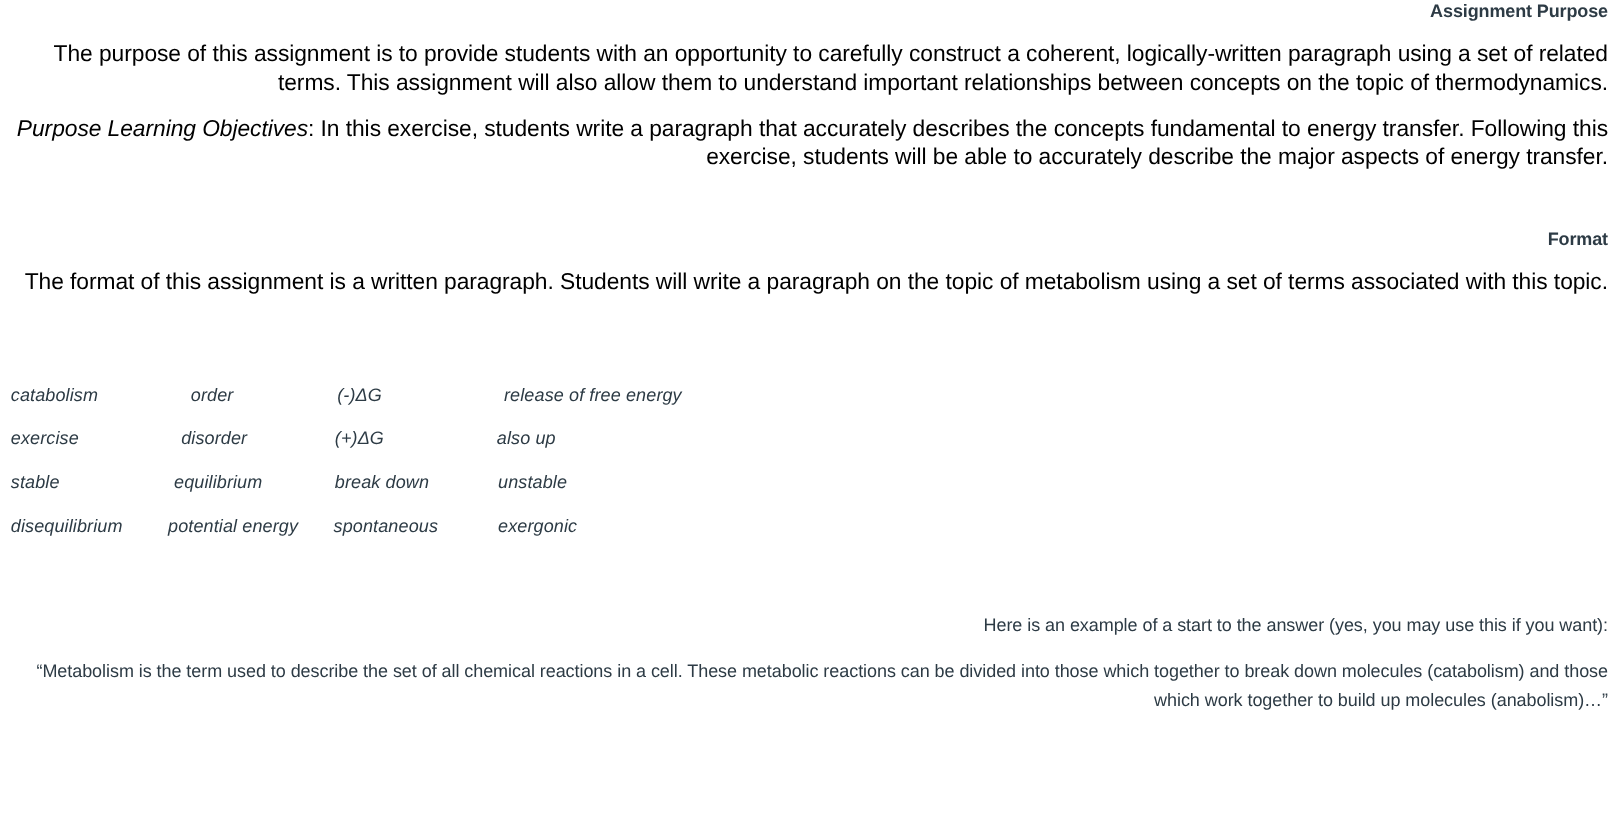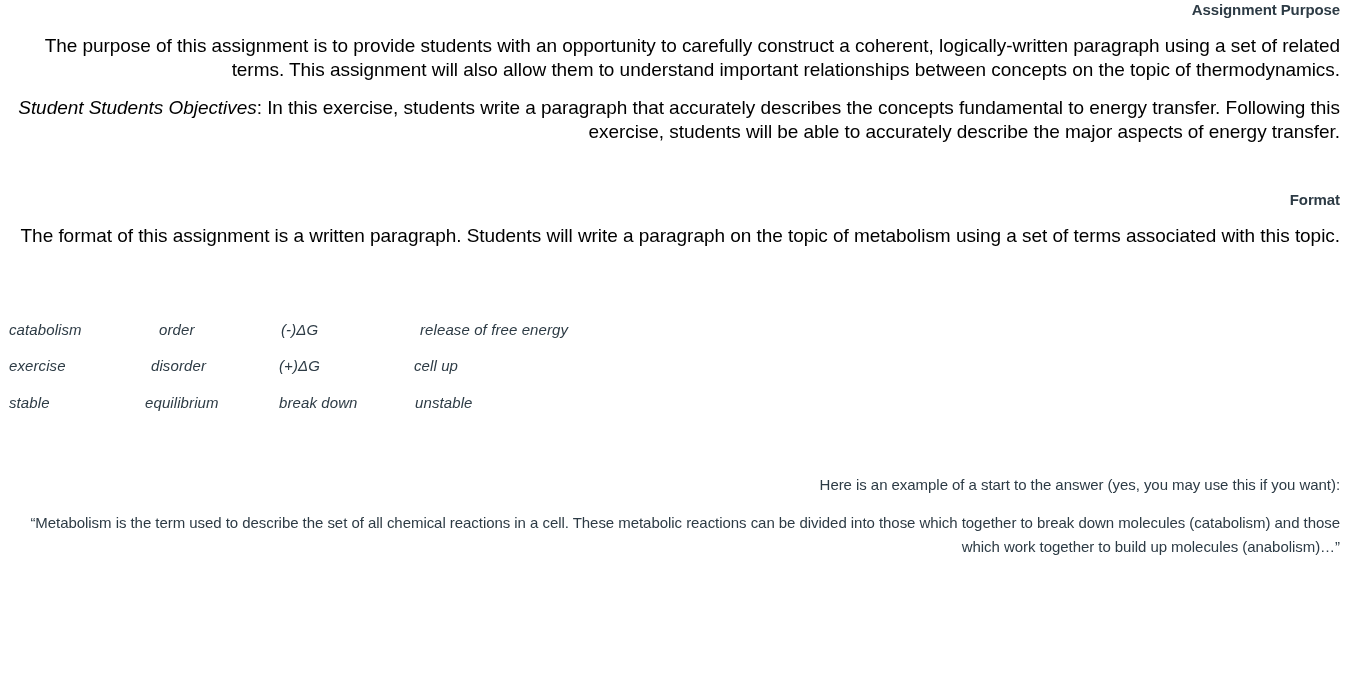--- a/index.html
+++ b/index.html
@@ -110,21 +110,21 @@
 <div class="page">
 
   <h3 class="section-heading">Assignment Purpose</h3>
 
   <div class="spacer-s"></div>
 
   <p class="body-text">The purpose of this assignment is to provide students with an opportunity to carefully construct a coherent, logically-written paragraph using a set of related terms. This assignment will also allow them to understand important relationships between concepts on the topic of thermodynamics.</p>
 
   <div class="spacer-s"></div>
 
-  <p class="body-text"><em>Student Students Objectives</em><span>: In this exercise, students write a paragraph that accurately describes the concepts fundamental to energy transfer. Following this exercise, students will be able to accurately describe the major aspects of energy transfer.</span></p>
+  <p class="body-text"><em>Purpose Learning Objectives</em><span>: In this exercise, students write a paragraph that accurately describes the concepts fundamental to energy transfer. Following this exercise, students will be able to accurately describe the major aspects of energy transfer.</span></p>
 
   <div class="spacer-l"></div>
 
   <h3 class="section-heading">Format</h3>
 
   <div class="spacer-s"></div>
 
   <p class="body-text">The format of this assignment is a written paragraph. Students will write a paragraph on the topic of metabolism using a set of terms associated with this topic.</p>
 
   <div class="spacer-xl"></div>
@@ -136,27 +136,33 @@
     <div class="terms-row" data-row="1">
       <span class="term c0">catabolism</span>
       <span class="term c1">order</span>
       <span class="term c2">(-)ΔG</span>
       <span class="term c3">release of free energy</span>
     </div>
     <div class="terms-row" data-row="2">
       <span class="term c0">exercise</span>
       <span class="term c1">disorder</span>
       <span class="term c2">(+)ΔG</span>
-      <span class="term c3">cell up</span>
+      <span class="term c3">also up</span>
     </div>
     <div class="terms-row" data-row="3">
       <span class="term c0">stable</span>
       <span class="term c1">equilibrium</span>
       <span class="term c2">break down</span>
       <span class="term c3">unstable</span>
+    </div>
+    <div class="terms-row" data-row="4">
+      <span class="term c0">disequilibrium</span>
+      <span class="term c1">potential energy</span>
+      <span class="term c2">spontaneous</span>
+      <span class="term c3">exergonic</span>
     </div>
   </div>
 
   <div class="spacer-l"></div>
 
   <div class="quote-block">
     <p>Here is an example of a start to the answer (yes, you may use this if you want):</p>
     <div class="spacer-s"></div>
     <p>“Metabolism is the term used to describe the set of all chemical reactions in a cell. These metabolic reactions can be divided into those which together to break down molecules (catabolism) and those which work together to build up molecules (anabolism)…”</p>
   </div>

